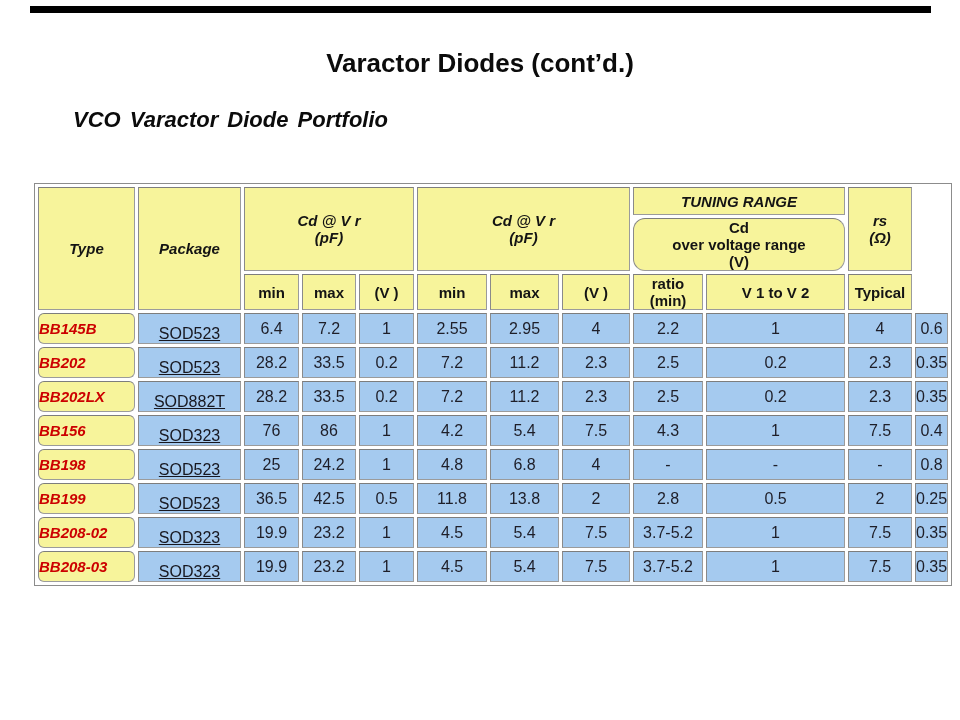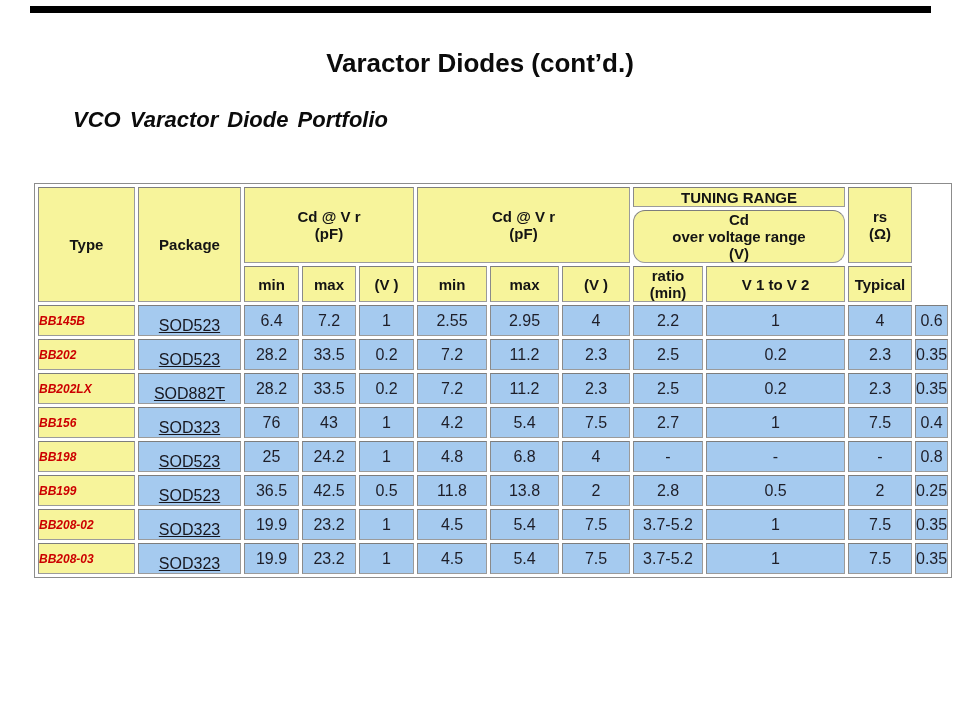--- a/index.html
+++ b/index.html
@@ -57,44 +57,45 @@
     color: #141414;
     font-size: 15px;
     font-weight: bold;
     text-align: center;
     vertical-align: middle;
     line-height: 17px;
   }
   td.type-cell {
     background: #F7F49B;
     color: #CC0000;
-    font-size: 12px;
+    font-size: 15px;
     font-weight: bold;
     font-style: italic;
     text-align: left;
     vertical-align: middle;
     padding-left: 7px;
+    border-radius: 6px;
   }
   td.pkg-cell {
     background: #A5CAEF;
     color: #17171f;
     font-size: 16px;
     text-align: center;
     vertical-align: bottom;
     padding-bottom: 2px;
     text-decoration: underline;
   }
   td.val-cell {
     background: #A5CAEF;
     color: #1e1e28;
     font-size: 16px;
     text-align: center;
     vertical-align: middle;
   }
-  .r1 th { height: 20px; }
+  .r1 th { height: 28px; font-style: italic; }
   .r2 th { height: 50px; border-radius: 12px; }
   .r3 th { height: 32px; margin-top: 16px; }
   tr.data td { height: 31px; }
 </style>
 </head>
 <body>
 
 <div class="top-rule"></div>
 
 <div class="title">Varactor Diodes (cont’d.)</div>
@@ -199,26 +200,26 @@
     <td class="val-cell">2.3</td>
     <td class="val-cell">2.5</td>
     <td class="val-cell">0.2</td>
     <td class="val-cell">2.3</td>
     <td class="val-cell">0.35</td>
   </tr>
   <tr class="data">
     <td class="type-cell">BB156</td>
     <td class="pkg-cell">SOD323</td>
     <td class="val-cell">76</td>
-    <td class="val-cell">43</td>
+    <td class="val-cell">86</td>
     <td class="val-cell">1</td>
     <td class="val-cell">4.2</td>
     <td class="val-cell">5.4</td>
     <td class="val-cell">7.5</td>
-    <td class="val-cell">2.7</td>
+    <td class="val-cell">4.3</td>
     <td class="val-cell">1</td>
     <td class="val-cell">7.5</td>
     <td class="val-cell">0.4</td>
   </tr>
   <tr class="data">
     <td class="type-cell">BB198</td>
     <td class="pkg-cell">SOD523</td>
     <td class="val-cell">25</td>
     <td class="val-cell">24.2</td>
     <td class="val-cell">1</td>

